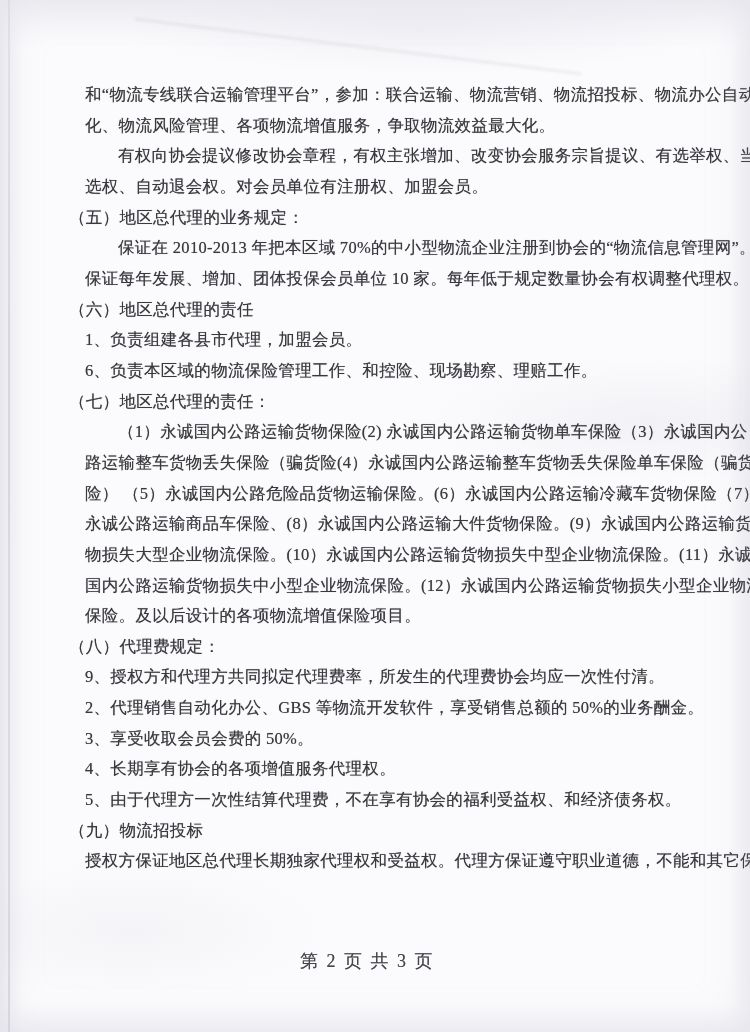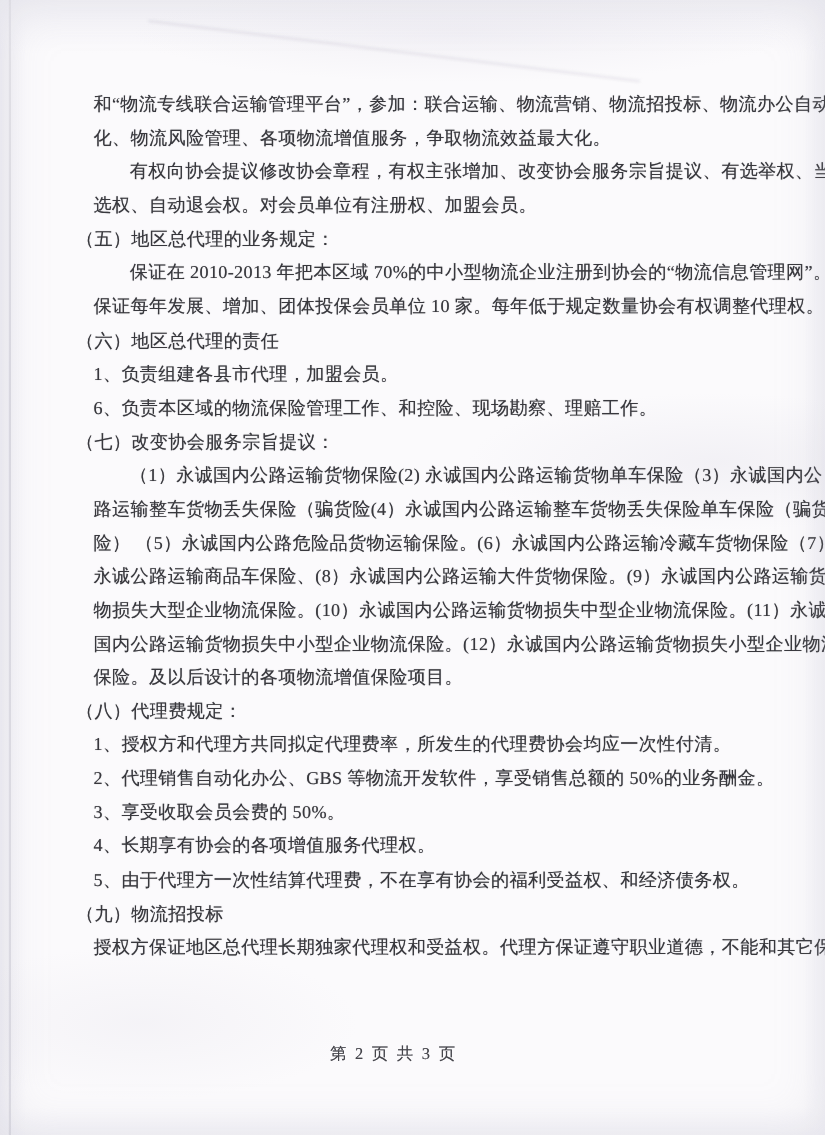--- a/index.html
+++ b/index.html
@@ -66,21 +66,21 @@
     white-space: nowrap;
   }
   .ind-none { margin-left: 0; }
   .ind-para { margin-left: 33px; }
   .ind-head { margin-left: -16px; }
   .footer {
     position: absolute;
     left: 300px;
     top: 949px;
     color: #45454b;
-    font-size: 15px;
+    font-size: 18px;
     letter-spacing: 1px;
     word-spacing: 2px;
     text-shadow: 0 0 0.5px rgba(70,70,78,0.6);
     white-space: nowrap;
   }
 </style>
 </head>
 <body>
 
 <div class="page">
@@ -92,30 +92,30 @@
   <div class="line ind-none">和“物流专线联合运输管理平台”，参加：联合运输、物流营销、物流招投标、物流办公自动</div>
       <div class="line ind-none">化、物流风险管理、各项物流增值服务，争取物流效益最大化。</div>
       <div class="line ind-para">有权向协会提议修改协会章程，有权主张增加、改变协会服务宗旨提议、有选举权、当</div>
       <div class="line ind-none">选权、自动退会权。对会员单位有注册权、加盟会员。</div>
       <div class="line ind-head">（五）地区总代理的业务规定：</div>
       <div class="line ind-para">保证在 2010-2013 年把本区域 70%的中小型物流企业注册到协会的“物流信息管理网”。</div>
       <div class="line ind-none">保证每年发展、增加、团体投保会员单位 10 家。每年低于规定数量协会有权调整代理权。</div>
       <div class="line ind-head">（六）地区总代理的责任</div>
       <div class="line ind-none">1、负责组建各县市代理，加盟会员。</div>
       <div class="line ind-none">6、负责本区域的物流保险管理工作、和控险、现场勘察、理赔工作。</div>
-      <div class="line ind-head">（七）改变协会服务宗旨提议：</div>
+      <div class="line ind-head">（七）地区总代理的责任：</div>
       <div class="line ind-para">（1）永诚国内公路运输货物保险(2) 永诚国内公路运输货物单车保险（3）永诚国内公</div>
       <div class="line ind-none">路运输整车货物丢失保险（骗货险(4）永诚国内公路运输整车货物丢失保险单车保险（骗货</div>
       <div class="line ind-none">险） （5）永诚国内公路危险品货物运输保险。(6）永诚国内公路运输冷藏车货物保险（7）</div>
       <div class="line ind-none">永诚公路运输商品车保险、(8）永诚国内公路运输大件货物保险。(9）永诚国内公路运输货</div>
       <div class="line ind-none">物损失大型企业物流保险。(10）永诚国内公路运输货物损失中型企业物流保险。(11）永诚</div>
       <div class="line ind-none">国内公路运输货物损失中小型企业物流保险。(12）永诚国内公路运输货物损失小型企业物流</div>
       <div class="line ind-none">保险。及以后设计的各项物流增值保险项目。</div>
       <div class="line ind-head">（八）代理费规定：</div>
-      <div class="line ind-none">1、授权方和代理方共同拟定代理费率，所发生的代理费协会均应一次性付清。</div>
+      <div class="line ind-none">9、授权方和代理方共同拟定代理费率，所发生的代理费协会均应一次性付清。</div>
       <div class="line ind-none">2、代理销售自动化办公、GBS 等物流开发软件，享受销售总额的 50%的业务酬金。</div>
       <div class="line ind-none">3、享受收取会员会费的 50%。</div>
       <div class="line ind-none">4、长期享有协会的各项增值服务代理权。</div>
       <div class="line ind-none">5、由于代理方一次性结算代理费，不在享有协会的福利受益权、和经济债务权。</div>
       <div class="line ind-head">（九）物流招投标</div>
       <div class="line ind-none">授权方保证地区总代理长期独家代理权和受益权。代理方保证遵守职业道德，不能和其它保</div>
     </div>
 
   <div class="footer">第 2 页 共 3 页</div>
 

